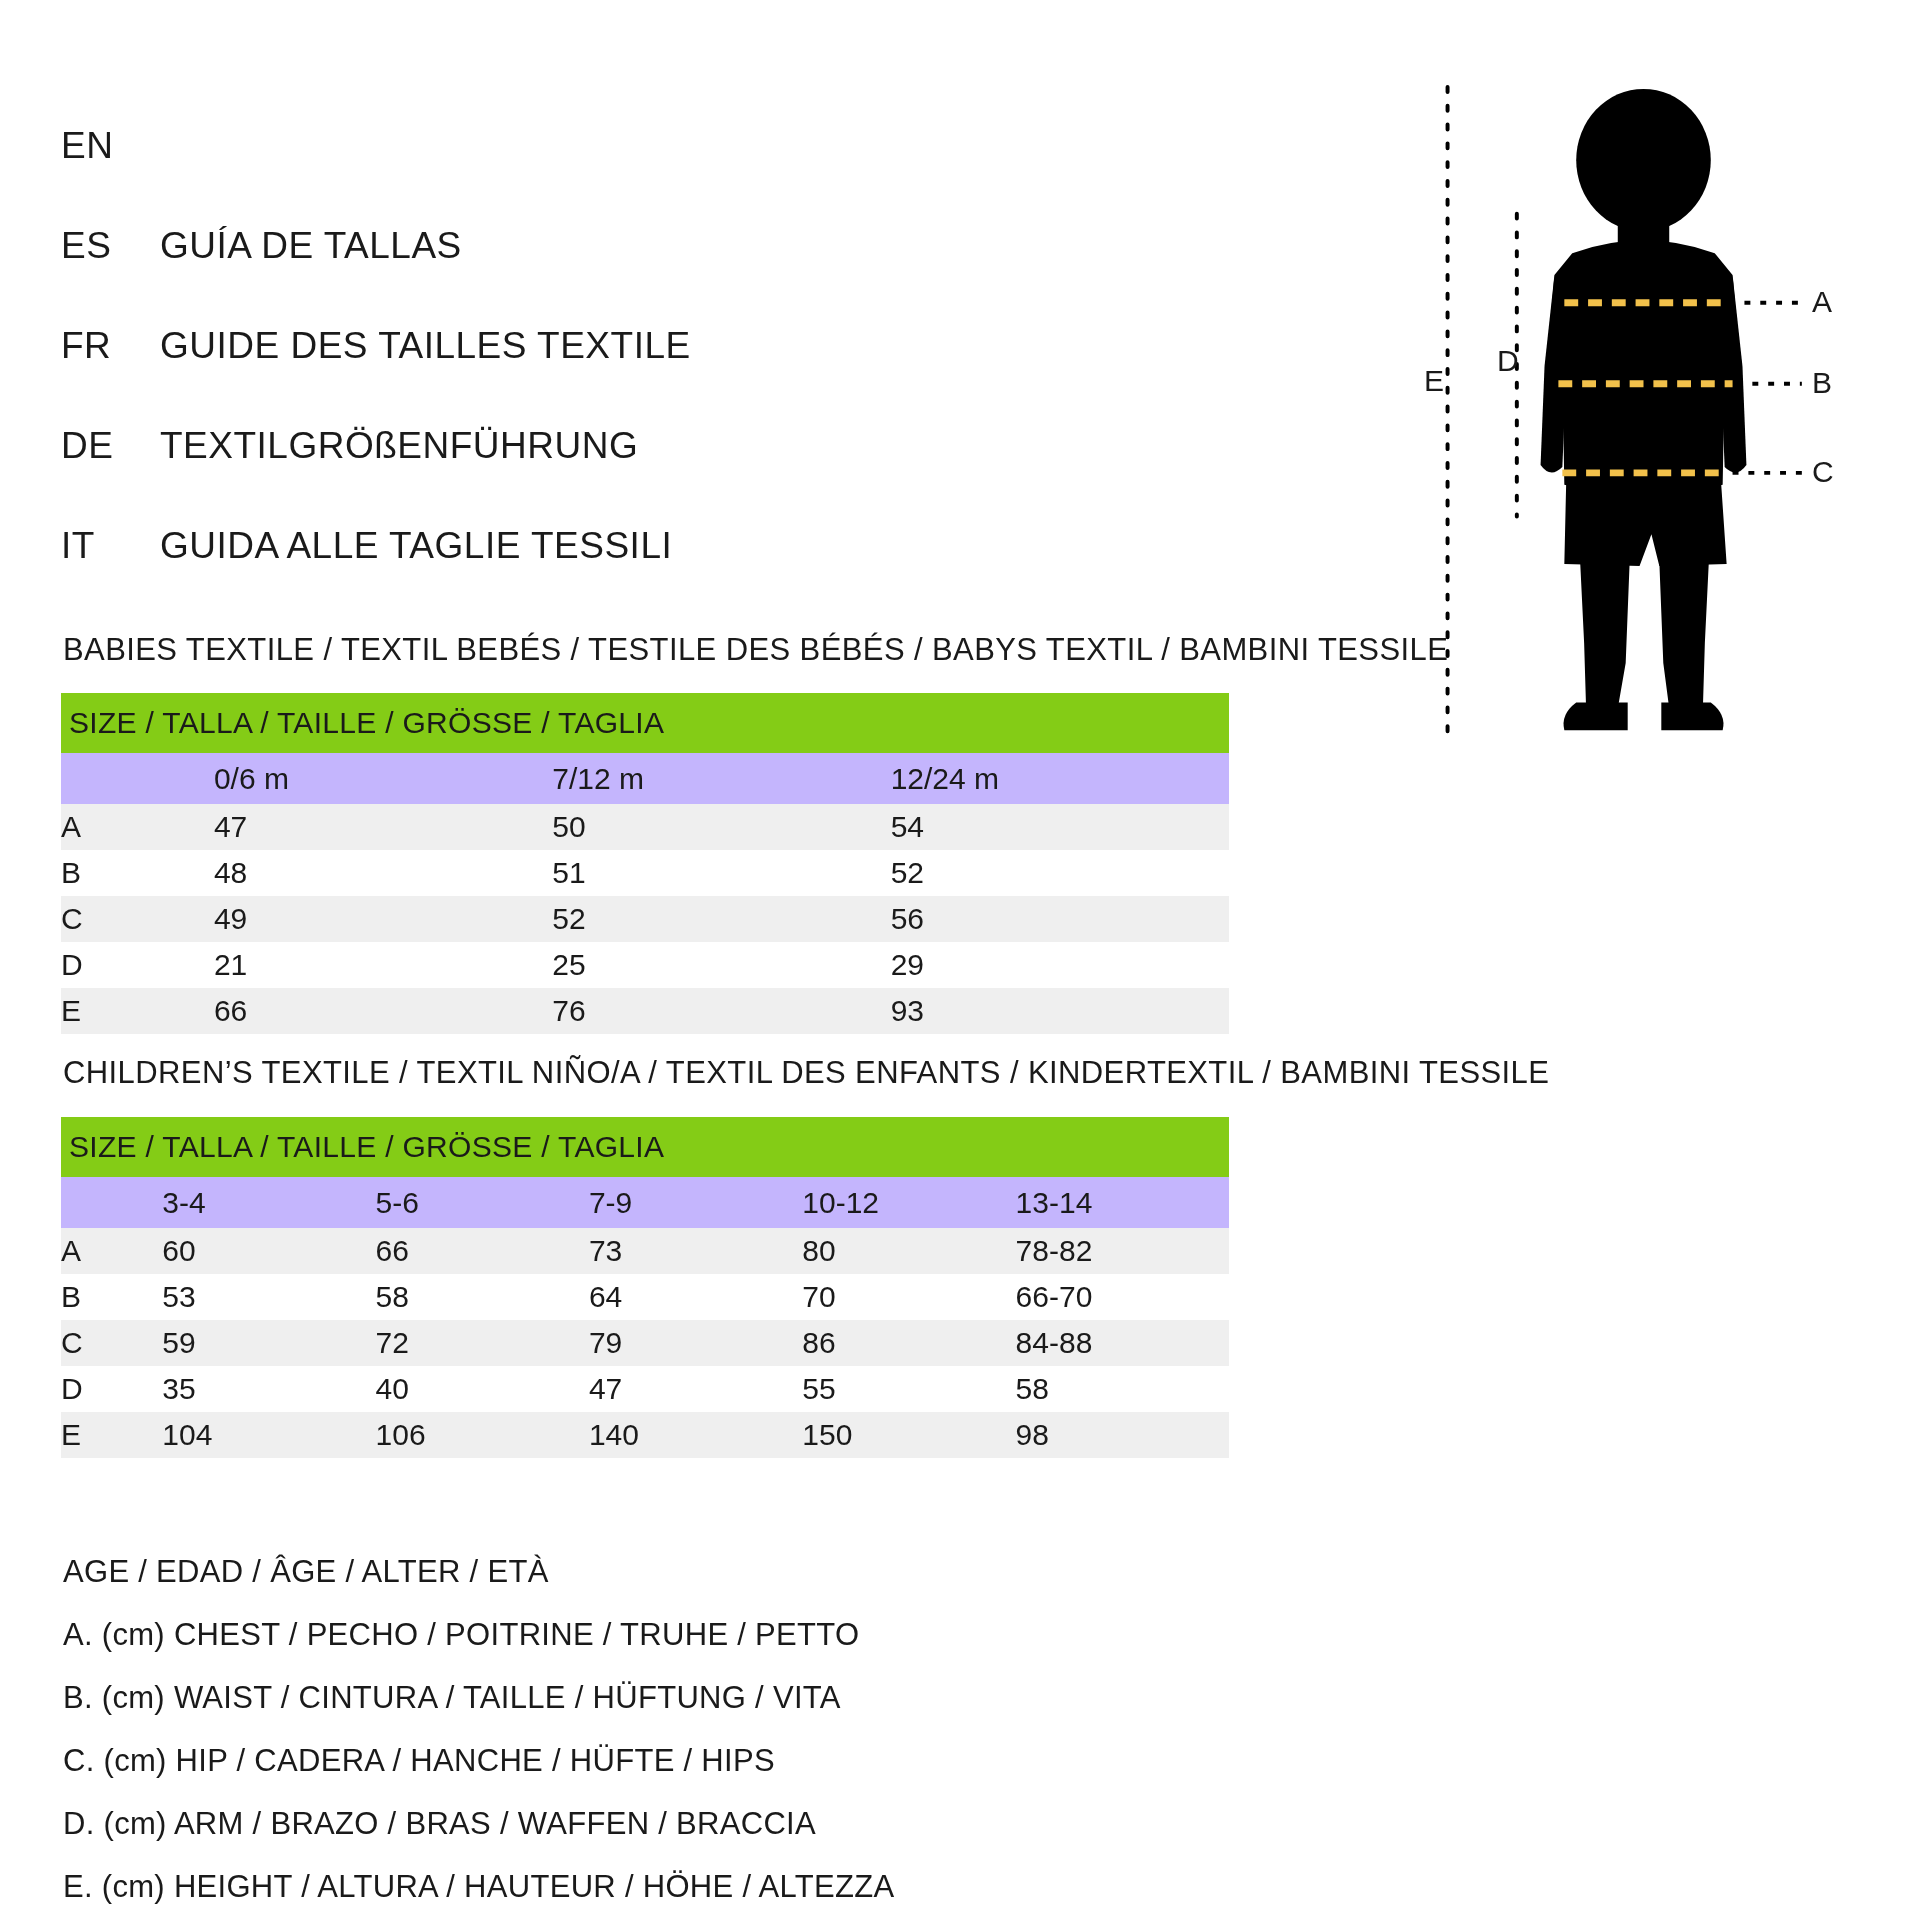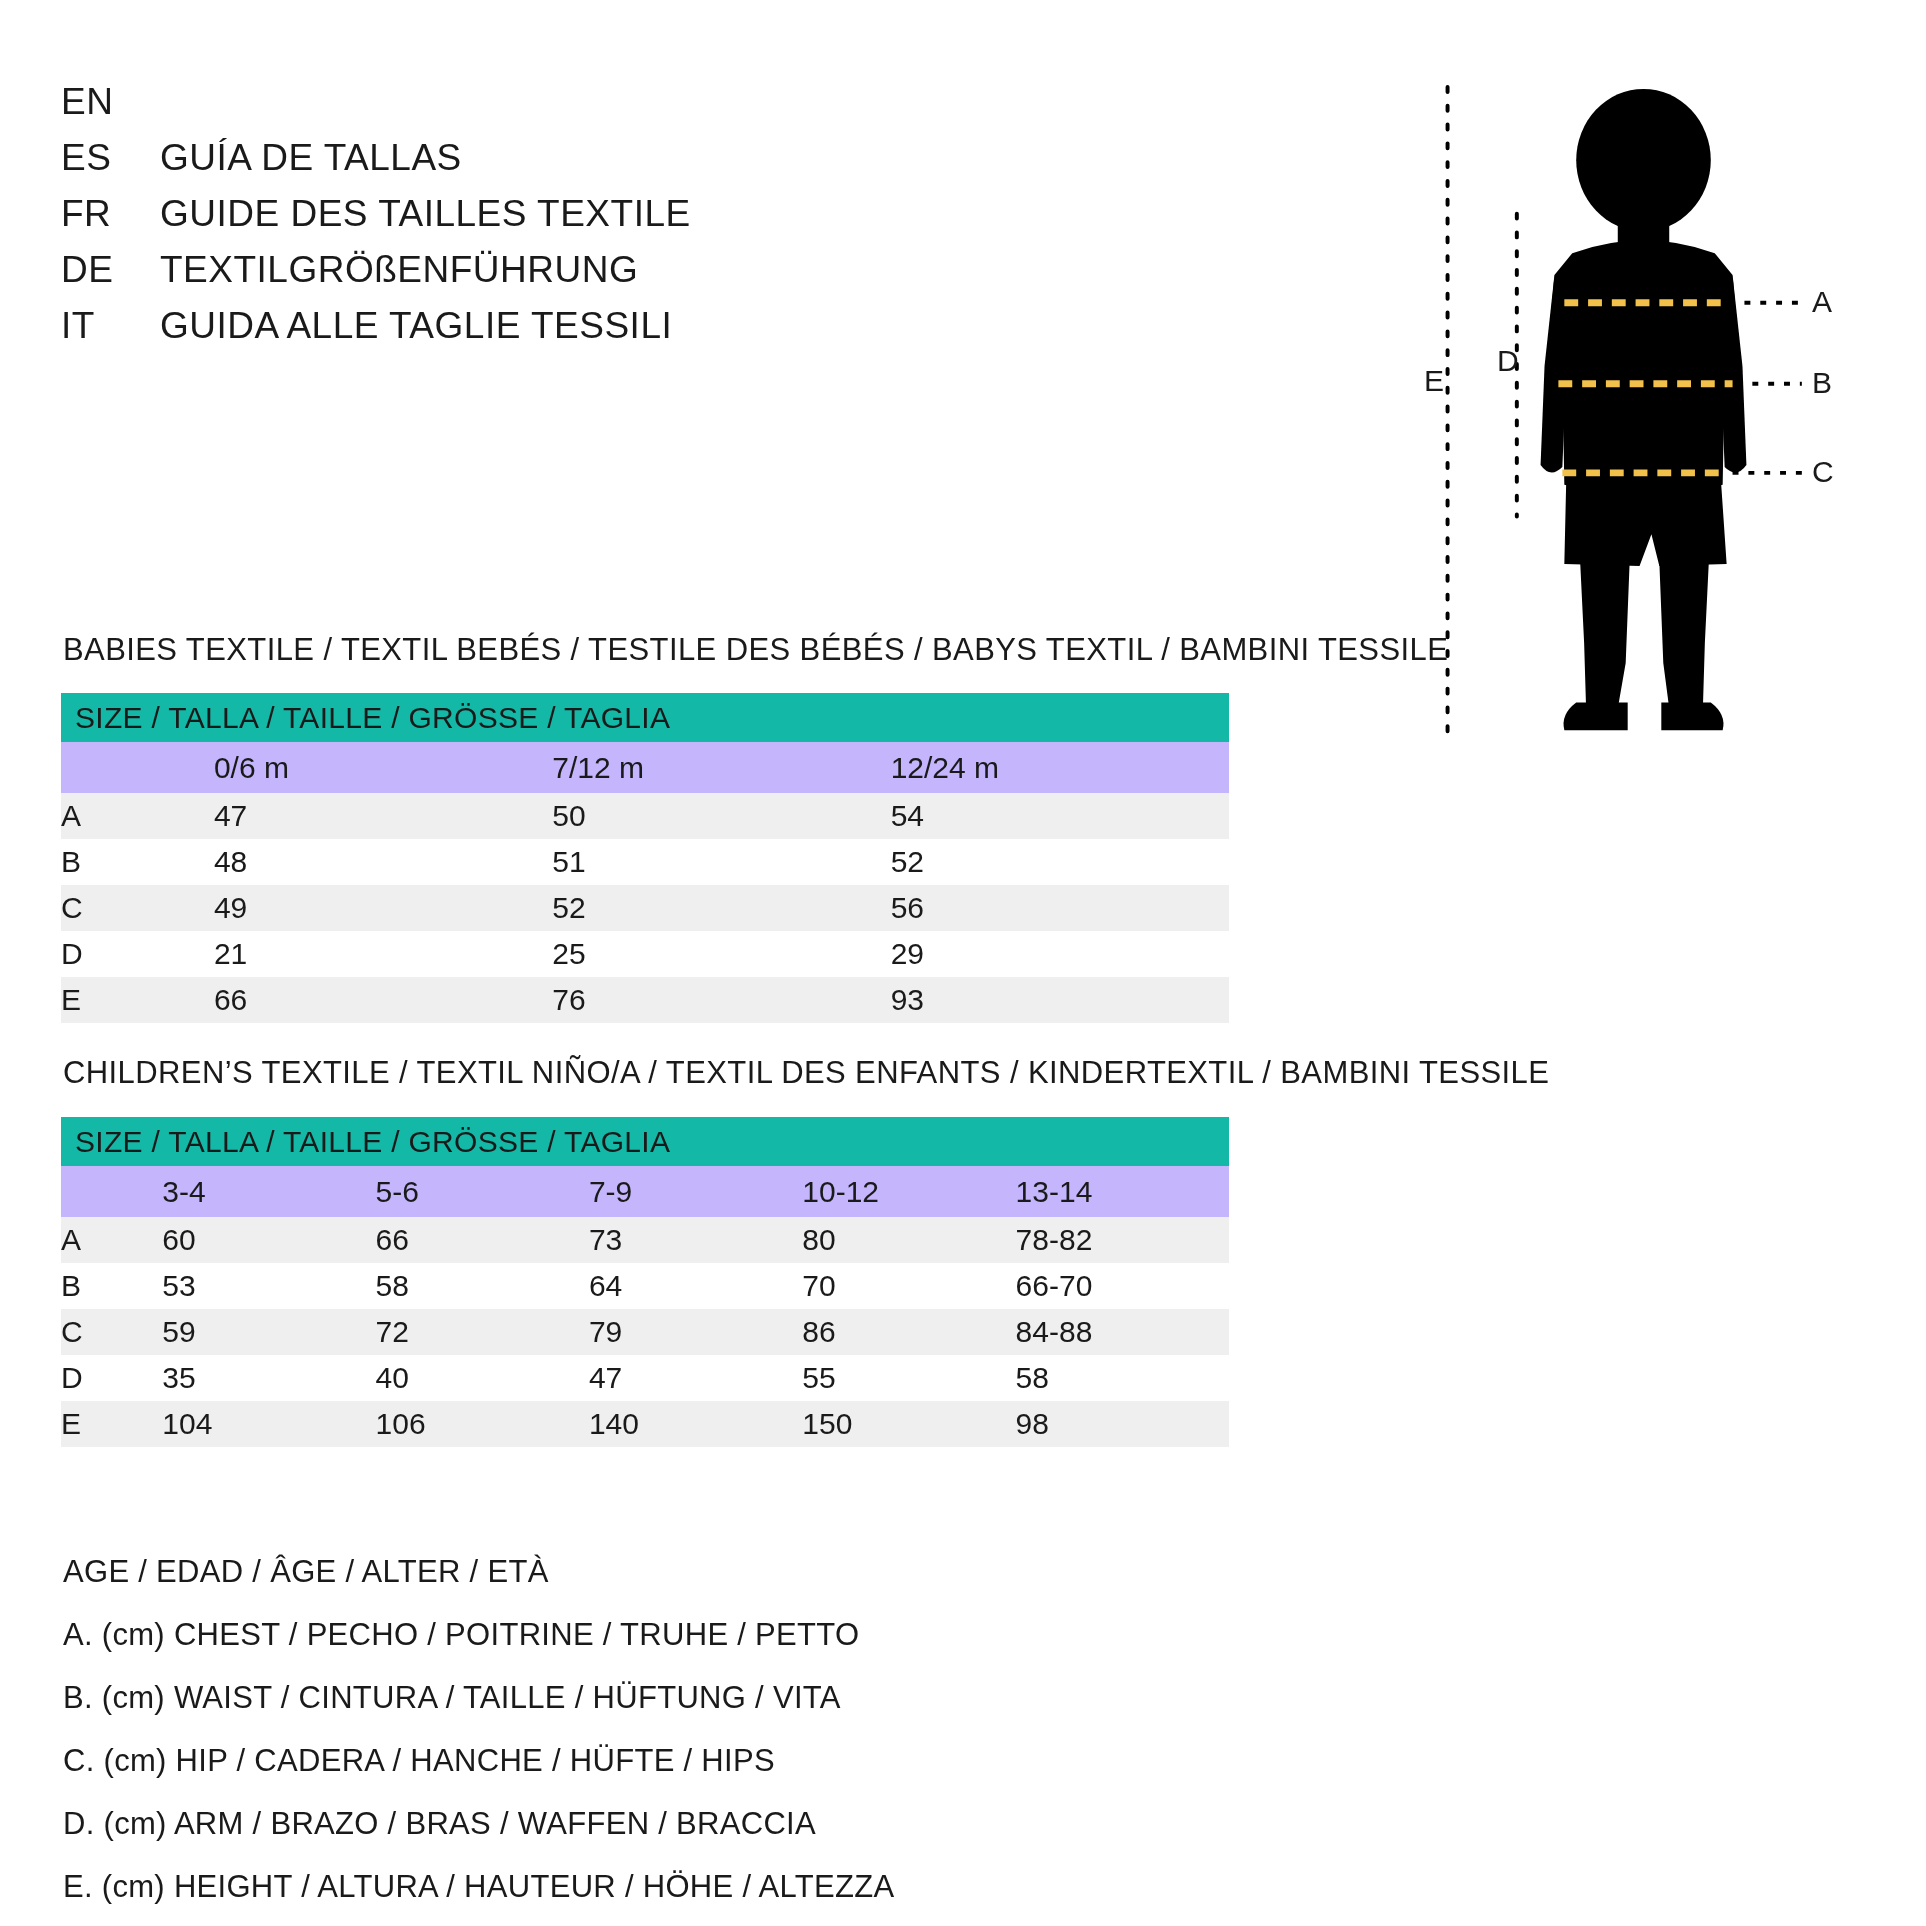--- a/index.html
+++ b/index.html
@@ -20,20 +20,21 @@
   #lang-block {
     position: absolute;
     left: 61px;
     top: 81px;
     width: 1040px;
   }
   .lang-row {
     display: flex;
     align-items: baseline;
     height: 56px;
+    margin-top: 44px;
   }
   .lang-code {
     width: 99px;
     font-size: 37px;
     letter-spacing: 0.5px;
   }
   .lang-text {
     font-size: 37px;
     letter-spacing: 0.5px;
   }
@@ -69,24 +70,24 @@
 
   .sizetable th, .sizetable td {
     padding: 0;
     border: 0;
     font-weight: normal;
     text-align: left;
     height: 46px;
     vertical-align: middle;
   }
   .hdr-band td {
-    background: #14b8a6;
+    background: #84cc16;
     font-size: 30px;
-    height: 49px;
-    padding-left: 14px;
+    height: 60px;
+    padding-left: 8px;
     letter-spacing: 0.3px;
   }
   .subhdr td {
     background: #c4b5fd;
     height: 51px;
   }
   .row-shade td { background: #efefef; }
   .row-plain td { background: #ffffff; }
 
   .lbl-col { width: 94px; padding-left: 14px; }

